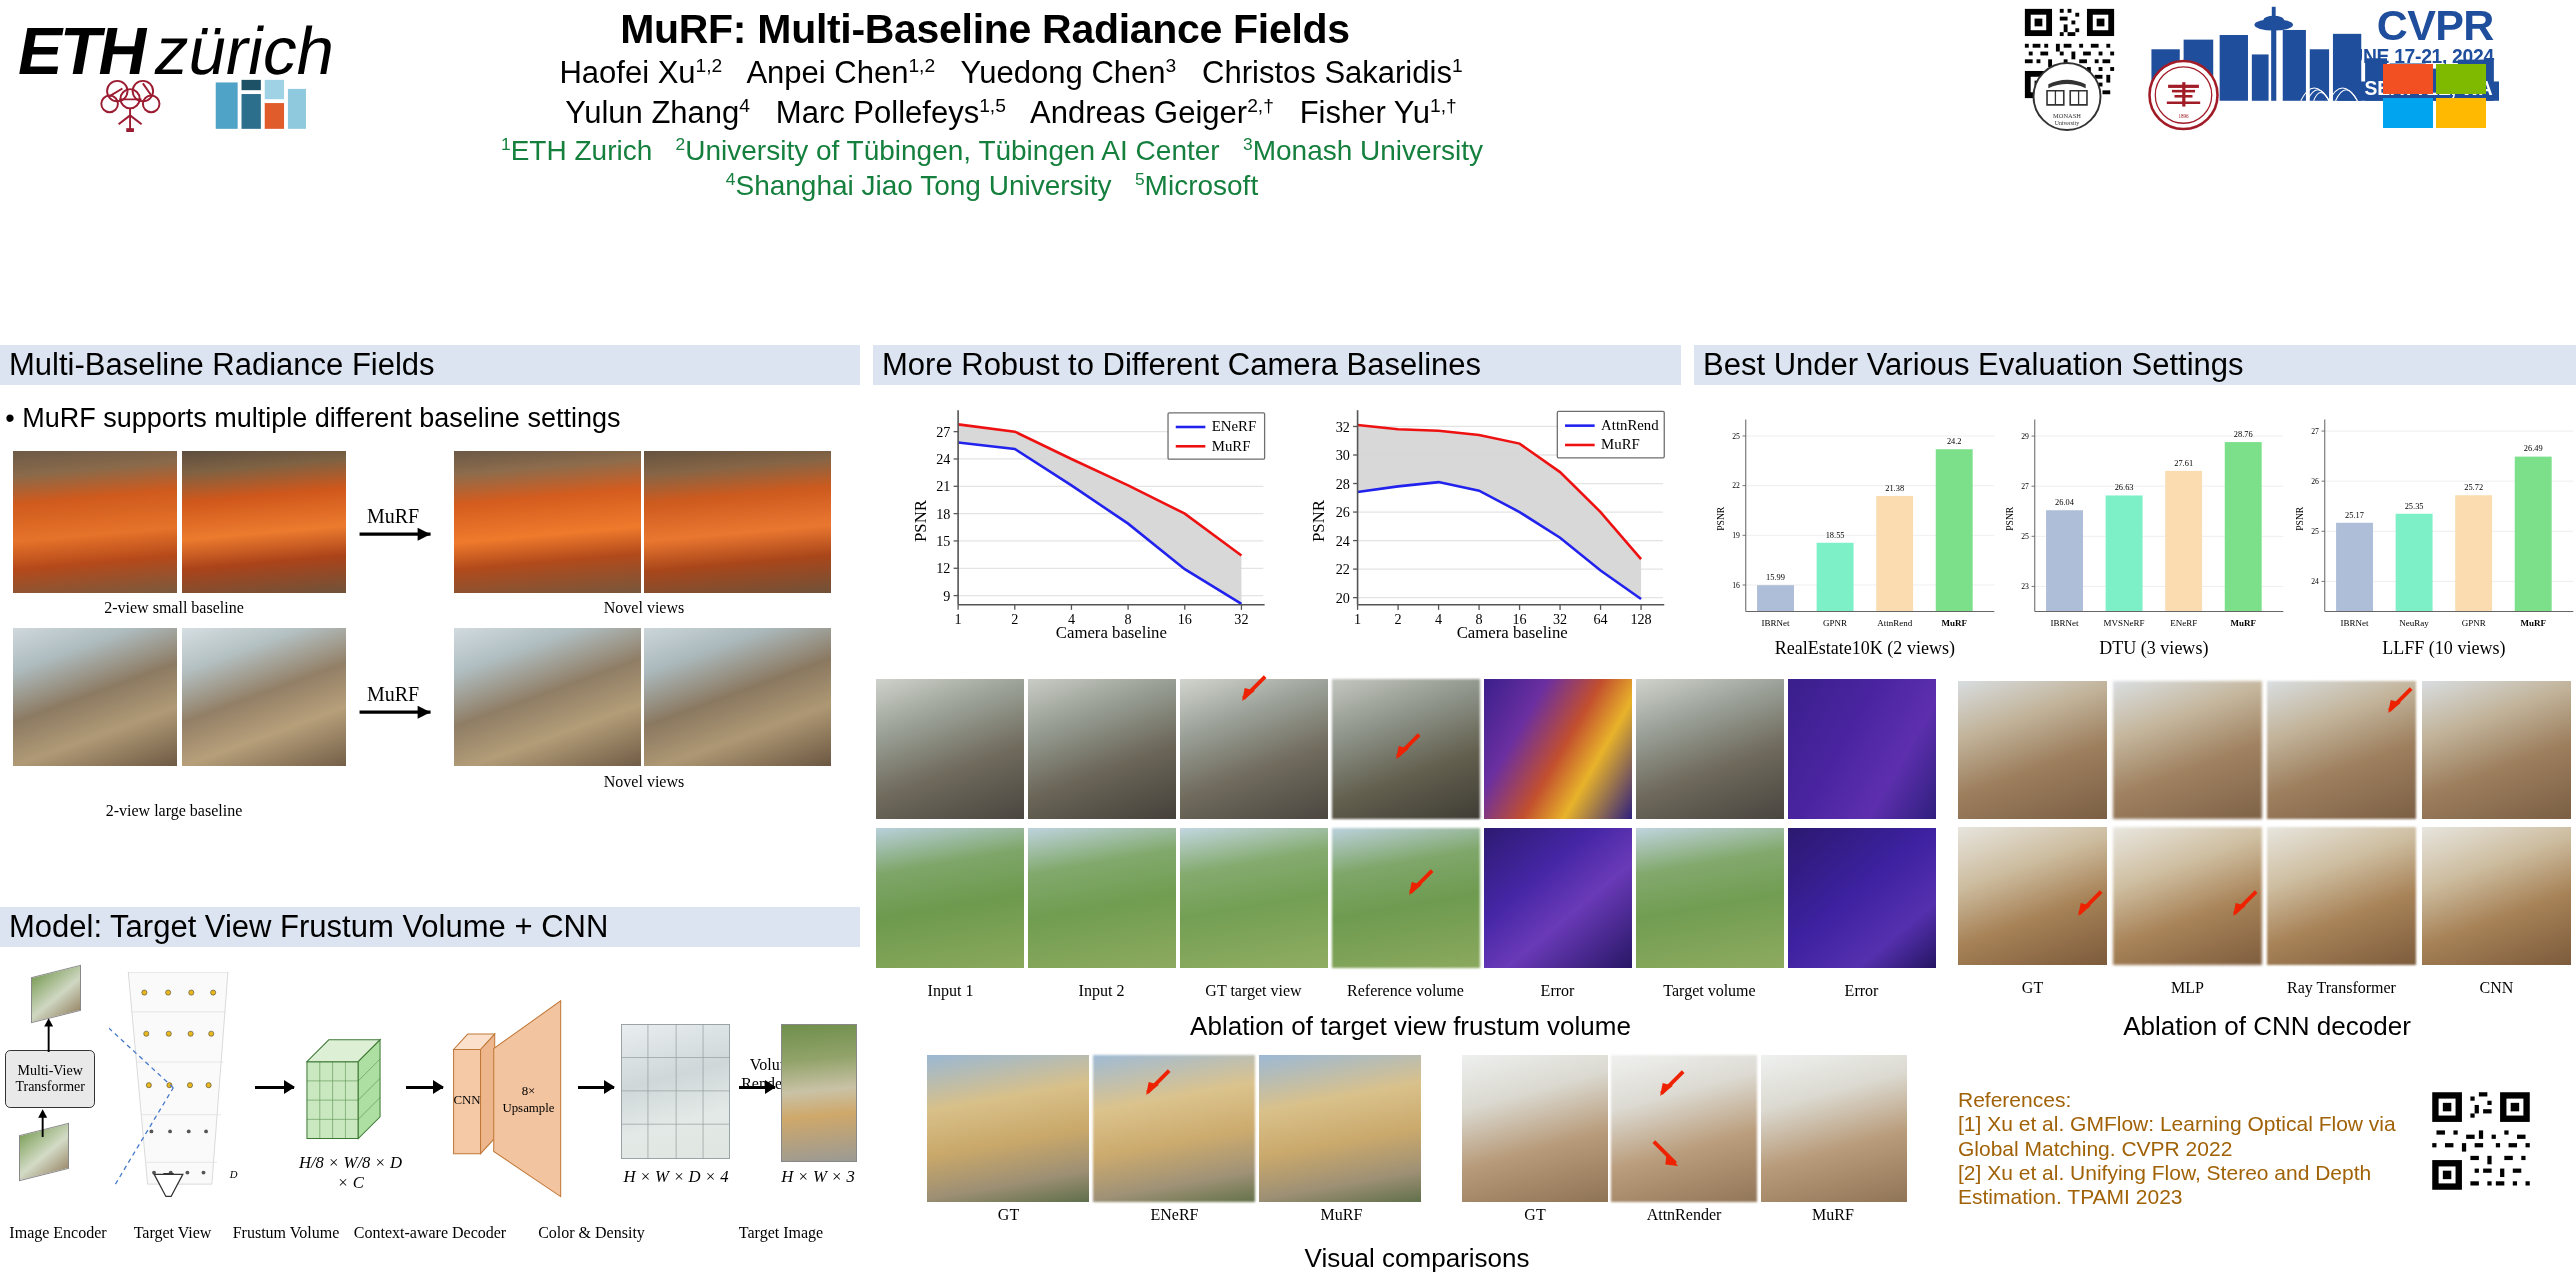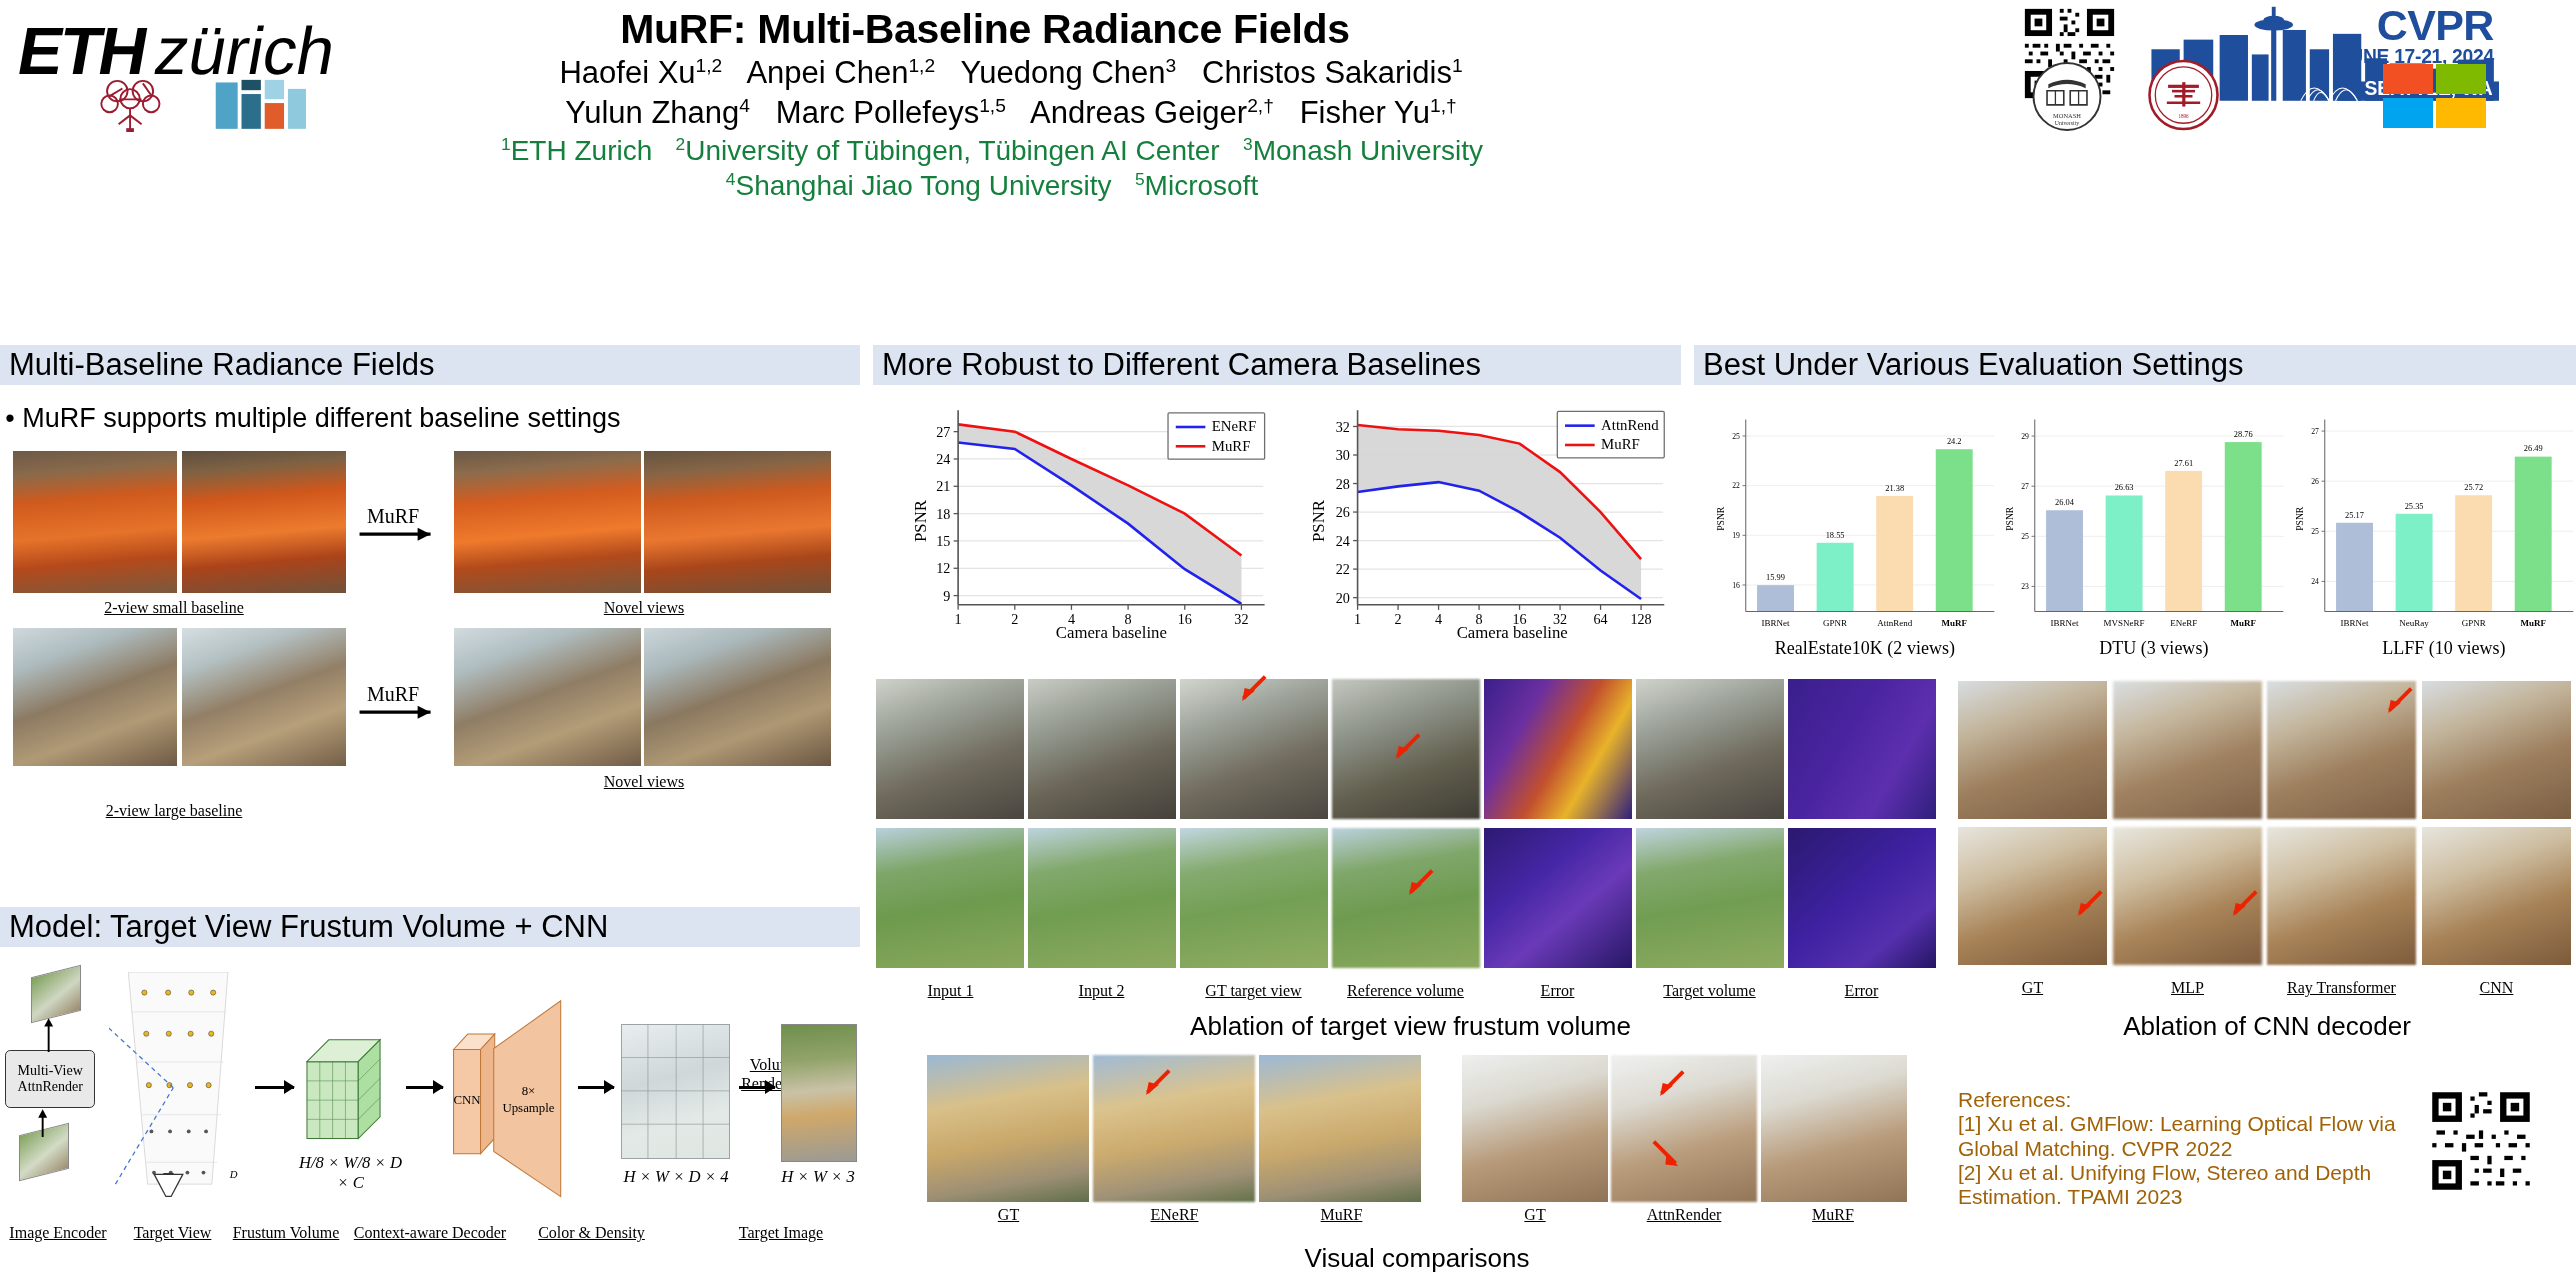--- a/index.html
+++ b/index.html
@@ -64,21 +64,21 @@
   
   .sec-hdr {
     position: absolute; background: #dbe4f0; color: #000;
     font-weight: 400; font-size: 31px;
     display: flex; align-items: center; padding-left: 9px;
   }
 
   
   .panel { position: absolute; }
   .caption { position: absolute; font-family: "Liberation Serif", serif;
-             font-size: 16px; text-align: center; color: #000; text-decoration: underline; }
+             font-size: 16px; text-align: center; color: #000; }
   .caption-big { position: absolute; font-size: 26px; text-align: center; color: #000; }
 
   .bullet { position: absolute; font-size: 27px; color:#000; }
 
   
   .ph { position: absolute; background-size: cover; background-position:center; }
 
   
   .lchart { position: absolute; background:#fff; }
   .lchart svg { display:block; }
@@ -350,21 +350,21 @@
   <div class="sec-hdr" style="left:0;top:907px;width:860px;height:40px">Model: Target View Frustum Volume + CNN</div>
 
   <div class="panel" style="left:0;top:960px;width:860px;height:251px">
 
     <div class="ph" style="left:31px;top:11px;width:50px;height:46px;transform:skewY(-14deg);
          background:linear-gradient(150deg,#7fa05c,#cfd7c2 55%,#9a8a6c);border:0.6px solid #888"></div>
     <div class="ph" style="left:19.3px;top:169px;width:50px;height:46px;transform:skewY(-14deg);
          background:linear-gradient(150deg,#83a460,#d3dbc6 55%,#9e8e70);border:0.6px solid #888"></div>
 
     <div class="diag-box" style="left:5.2px;top:90px;width:90px;height:58px;line-height:1.15">
-      <span>Multi-View AttnRender</span>
+      <span>Multi-View Transformer</span>
     </div>
     <svg style="position:absolute;left:39px;top:57px;width:19.3px;height:35px" viewBox="0 0 30 55" width="19.3" height="35">
       <path d="M15 55 V12" stroke="#000" stroke-width="3"></path>
         <path d="M15 2 l-7 13 h14z" fill="#000"></path>
       </svg>
     <svg style="position:absolute;left:33px;top:148px;width:19.3px;height:29px" viewBox="0 0 30 45" width="19.3" height="29">
       <path d="M15 45 V12" stroke="#000" stroke-width="3"></path>
         <path d="M15 2 l-7 13 h14z" fill="#000"></path>
       </svg>
 

